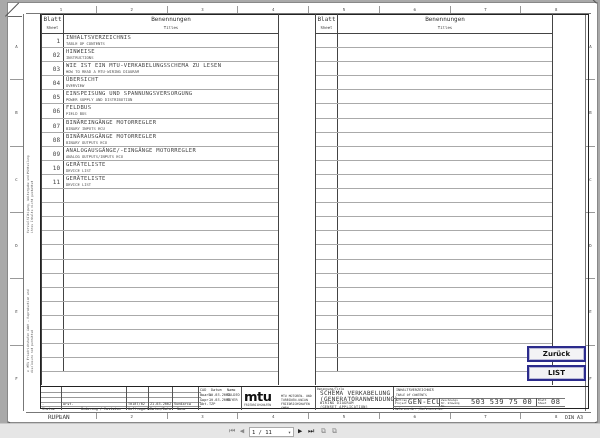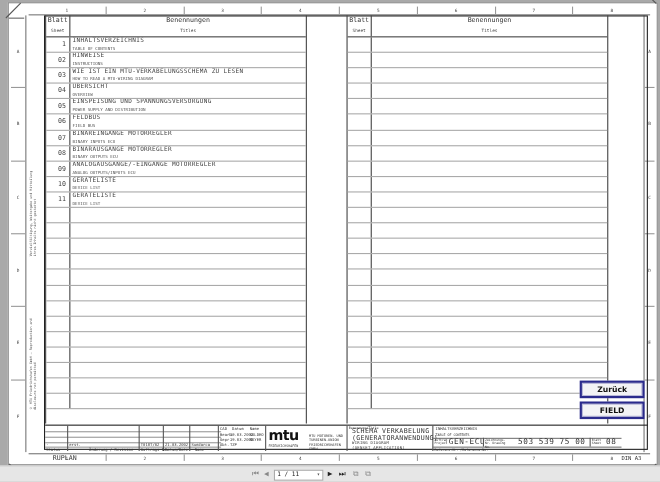--- a/index.html
+++ b/index.html
@@ -435,21 +435,21 @@
       <div class="tb" style="left:497px;top:12px;font-size:2.8px;width:10px;white-space:normal;line-height:3px;">Blatt Sheet</div>
       <div class="big-num" style="left:510px;top:11px;">08</div>
       <div class="tb" style="left:354px;top:19.5px;font-size:3px;">Referenz-Nr. /Reference-No.</div>
     </div>
 
     <div class="ruplan">RUPLAN</div>
     <div class="din">DIN A3</div>
   </div>
 
   <div class="btn zuruck">Zurück</div>
-  <div class="btn back">FIELD</div>
+  <div class="btn back">LIST</div>
 
   <div class="toolbar">
     <span class="tbtn" style="left:229px;">⏮</span>
     <span class="tbtn" style="left:240px;">◀</span>
     <div class="pagebox">
       <span>1 / 11</span>
       <span class="dd">▾</span>
     </div>
     <span class="tbtn dark" style="left:298px;">▶</span>
     <span class="tbtn dark" style="left:308px;">⏭</span>

